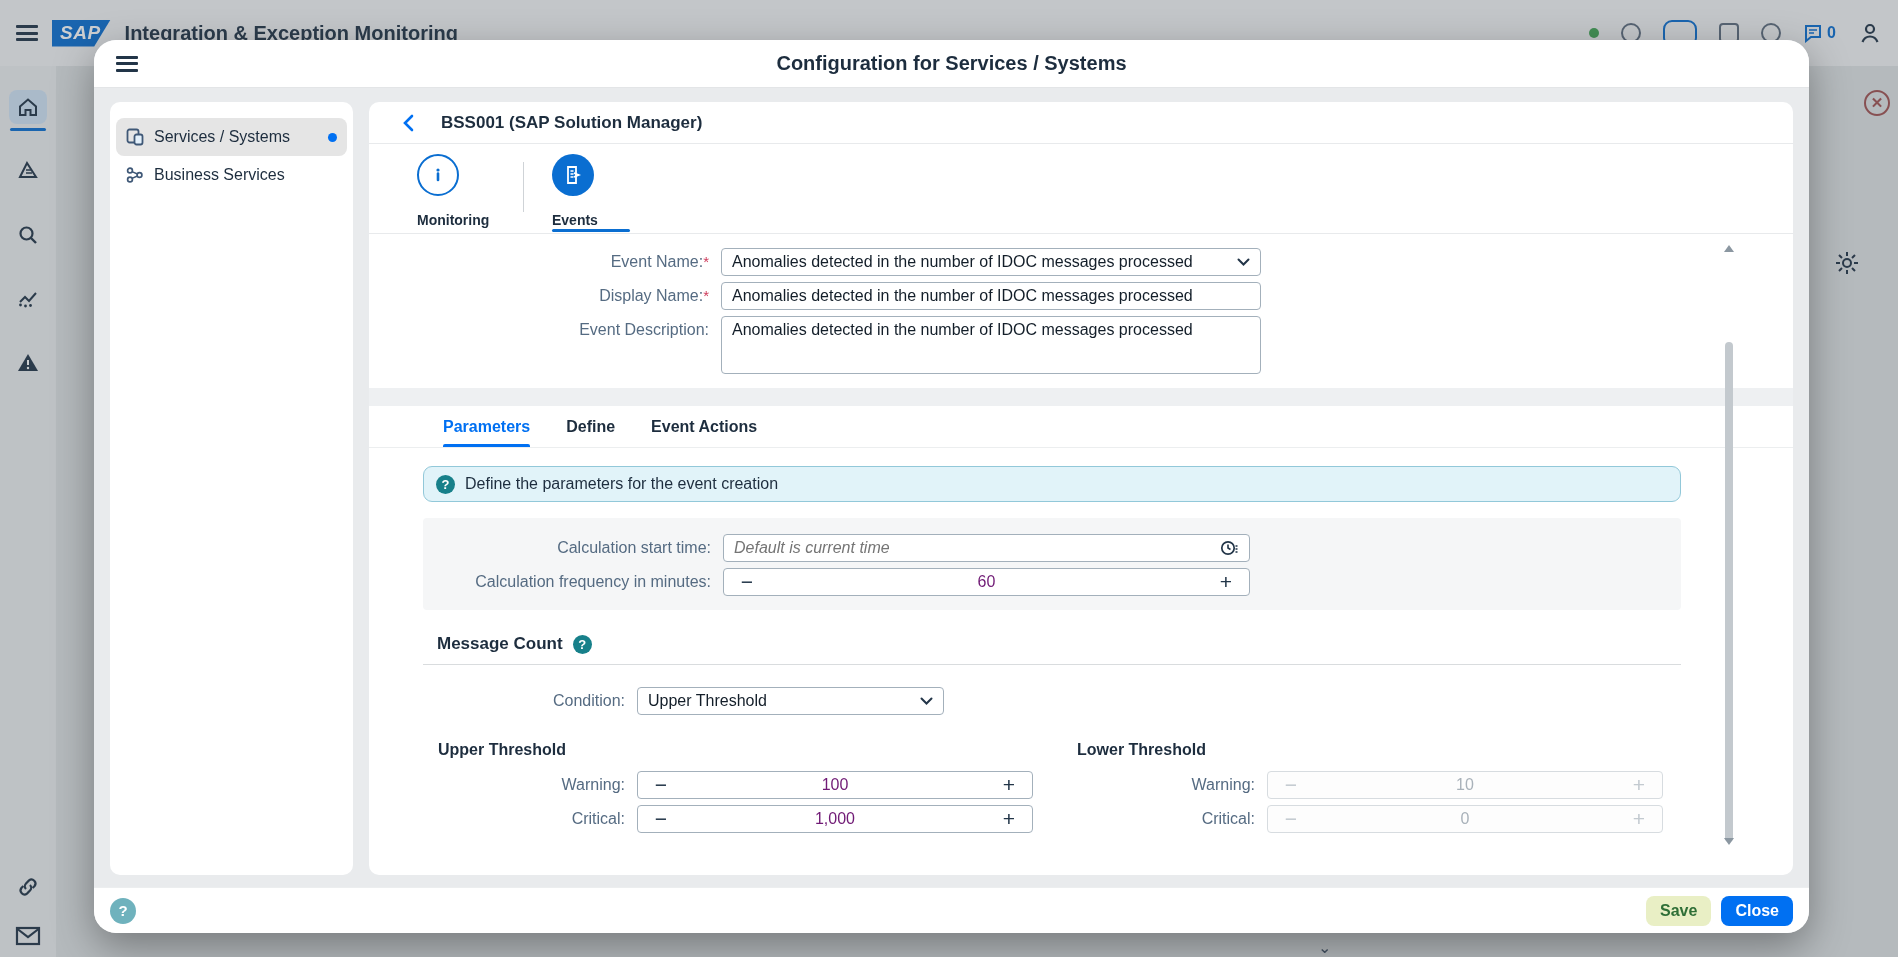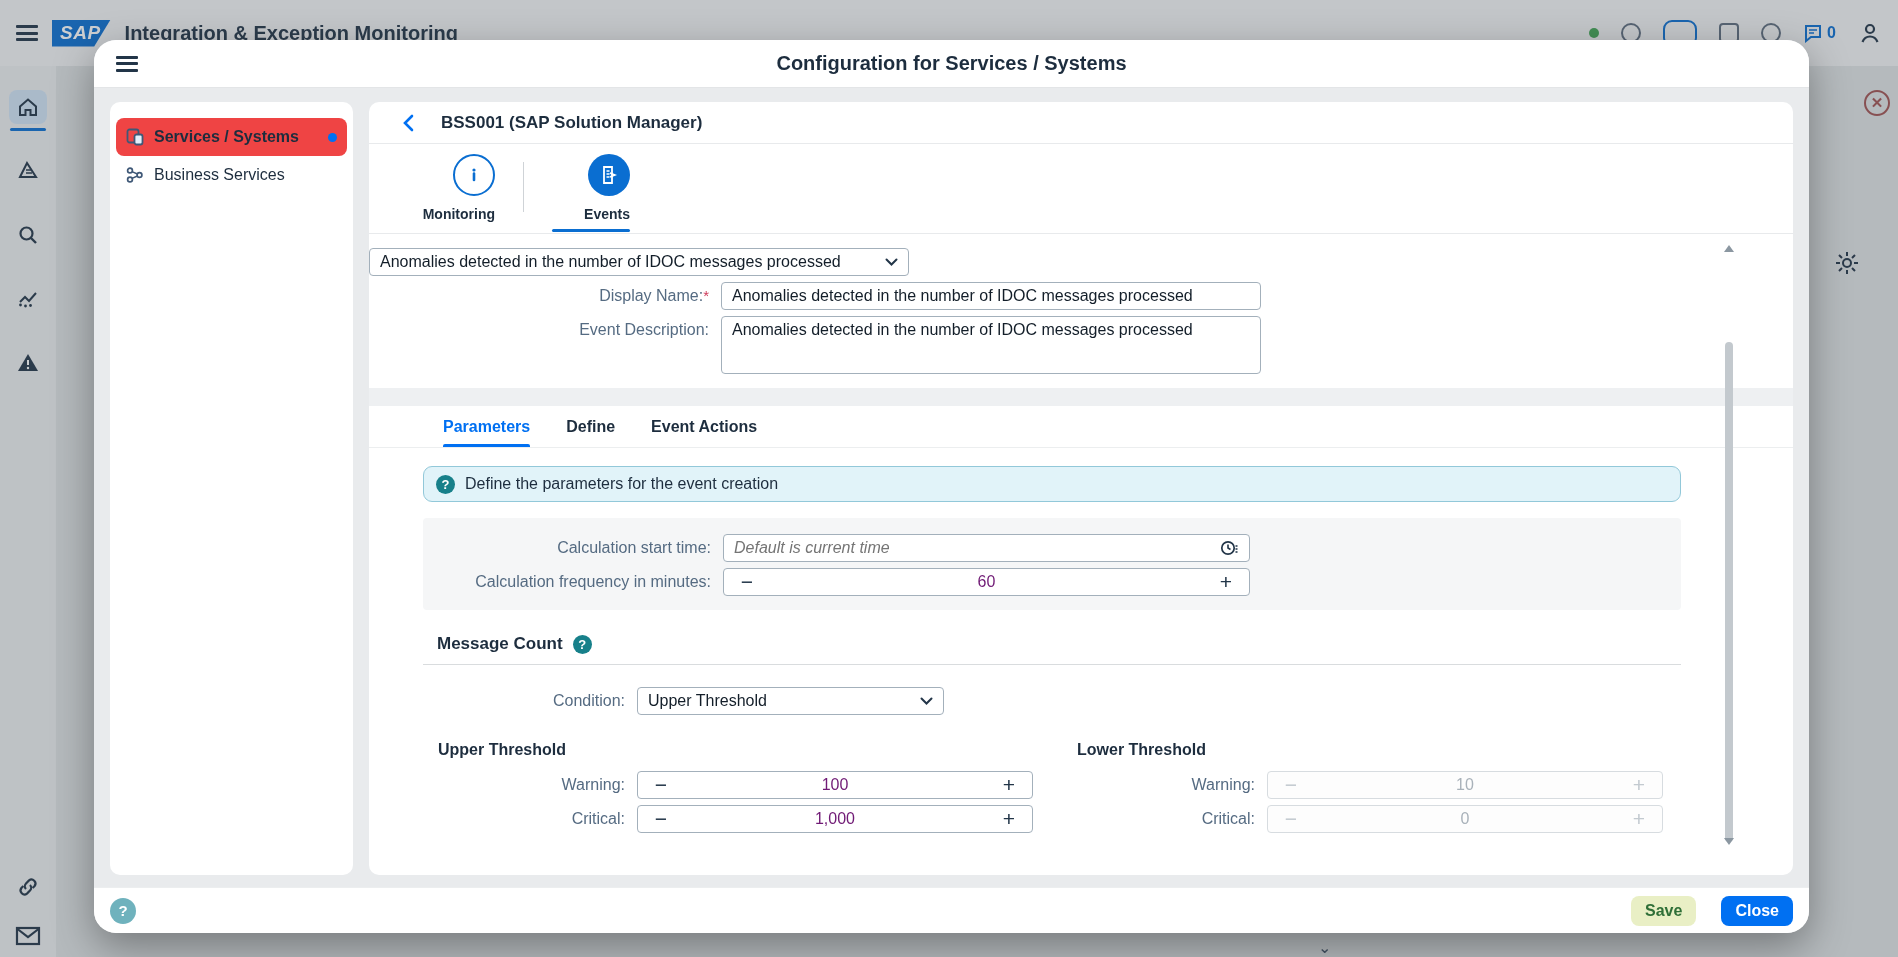--- a/index.html
+++ b/index.html
@@ -36,31 +36,31 @@
 
   
   .dialog { position:absolute; z-index:10; left:94px; top:40px; width:1715px; height:893px; background:#e9ebed; border-radius:22px; box-shadow:0 14px 40px rgba(0,0,0,.35); display:flex; flex-direction:column; overflow:hidden; }
   .dlg-header { height:48px; background:#fff; border-bottom:1px solid #e3e5e7; display:flex; align-items:center; padding:0 22px; flex:0 0 auto; }
   .dlg-title { position:absolute; left:0; right:0; text-align:center; font-weight:700; font-size:20px; color:#1d2d3e; pointer-events:none; }
   .dlg-body { flex:1; display:flex; gap:16px; padding:14px 16px 12px 16px; min-height:0; }
 
   
   .dlg-side { width:243px; background:#fff; border-radius:10px; padding:16px 6px; flex:0 0 auto; }
   .side-item { height:38px; display:flex; align-items:center; gap:10px; padding:0 10px; border-radius:8px; font-size:16px; color:#1d2d3e; cursor:pointer; }
-  .side-item.sel { background:#ef4444;font-weight:bold; }
+  .side-item.sel { background:#e5e5e5; }
   .side-item .dot { margin-left:auto; width:9px; height:9px; border-radius:50%; background:#0070f2; }
 
   
   .dlg-main { flex:1; background:#fff; border-radius:10px; display:flex; flex-direction:column; min-width:0; position:relative; overflow:hidden; }
   .main-head { height:42px; display:flex; align-items:center; padding:0 26px; border-bottom:1px solid #e8eaec; flex:0 0 auto; }
   .back-btn { width:26px; height:26px; display:flex; align-items:center; justify-content:center; cursor:pointer; }
   .main-title { font-weight:700; font-size:17px; margin-left:20px; color:#1d2d3e; }
 
   .icon-tabs { height:90px; display:flex; align-items:flex-start; padding:10px 0 0 48px; border-bottom:1px solid #e8eaec; flex:0 0 auto; gap:0; }
-  .itab { width:78px; display:flex; flex-direction:column; align-items:flex-end; gap:10px; position:relative; cursor:pointer; height:78px; }
+  .itab { width:78px; display:flex; flex-direction:column; align-items:flex-start; gap:16px; position:relative; cursor:pointer; height:78px; }
   .itab .circ { width:42px; height:42px; border-radius:50%; display:flex; align-items:center; justify-content:center; }
   .itab .circ.outline { border:2.5px solid #0a6ed1; color:#0a6ed1; }
   .itab .circ.fill { background:#0a6ed1; color:#fff; }
   .itab .ilabel { font-size:14px; font-weight:700; color:#1d2d3e; }
   .itab.sel::after { content:""; position:absolute; bottom:0; left:0; right:0; height:3px; background:#0a6ed1; border-radius:2px; }
   .itab-sep { width:1px; height:50px; background:#cfd3d7; margin:8px 28px 0 28px; }
 
   
   .scroll-region { flex:1; position:relative; min-height:0; overflow:hidden; padding-top:14px; }
   .frm-row { display:flex; align-items:flex-start; margin-bottom:6px; }
@@ -120,21 +120,21 @@
   .sb-arrow { position:absolute; left:0; width:12px; height:12px; display:flex; align-items:center; justify-content:center; cursor:pointer; }
   .sb-arrow.up { top:0; }
   .sb-arrow.down { bottom:0; }
   .tri-up { width:0; height:0; border-left:5px solid transparent; border-right:5px solid transparent; border-bottom:7px solid #8b97a1; }
   .tri-down { width:0; height:0; border-left:5px solid transparent; border-right:5px solid transparent; border-top:7px solid #8b97a1; }
   .sb-thumb { position:absolute; left:2px; width:8px; top:100px; height:500px; background:#c3c9ce; border-radius:5px; cursor:grab; }
 
   
   .dlg-footer { height:46px; background:#fff; display:flex; align-items:center; padding:0 16px; flex:0 0 auto; border-top:1px solid #eceeef; }
   .foot-help { width:26px; height:26px; border-radius:50%; background:#6fb2bd; color:#fff; font-weight:700; font-size:15px; display:flex; align-items:center; justify-content:center; cursor:pointer; }
-  .foot-right { margin-left:auto; display:flex; gap:25px; }
+  .foot-right { margin-left:auto; display:flex; gap:10px; }
   .btn { height:30px; border:none; border-radius:8px; font-family:"Liberation Sans",sans-serif; font-size:16px; font-weight:700; padding:0 14px; cursor:pointer; }
   .btn.save { background:#e9efc5; color:#2f6f37; }
   .btn.close { background:#0070f2; color:#fff; }
 </style>
 </head>
 <body>
 
 <div class="bg-app">
   <div class="bg-topbar">
     <div class="burger">
@@ -284,20 +284,21 @@
                 <path d="m11 8 5 2-5 2 4-2z" fill="#fff" stroke="#fff" stroke-width="1.5"></path>
               </svg>
           </div>
           <div class="ilabel">Events</div>
         </div>
       </div>
 
       <div class="scroll-region">
 
         <div class="frm-row">
+          <div class="frm-label"><span>Event Name:</span><span class="req">*</span></div>
           <div class="fld select">
             <span class="sel-txt">Anomalies detected in the number of IDOC messages processed</span>
             <svg class="ic" width="13" height="9" viewBox="0 0 13 9">
                 <path d="m1.5 1.5 5 5 5-5" fill="none" stroke="#223548" stroke-width="2" stroke-linecap="round"></path>
               </svg>
           </div>
         </div>
         <div class="frm-row">
           <div class="frm-label"><span>Display Name:</span><span class="req">*</span></div>
           <input class="fld" value="Anomalies detected in the number of IDOC messages processed" style="">

